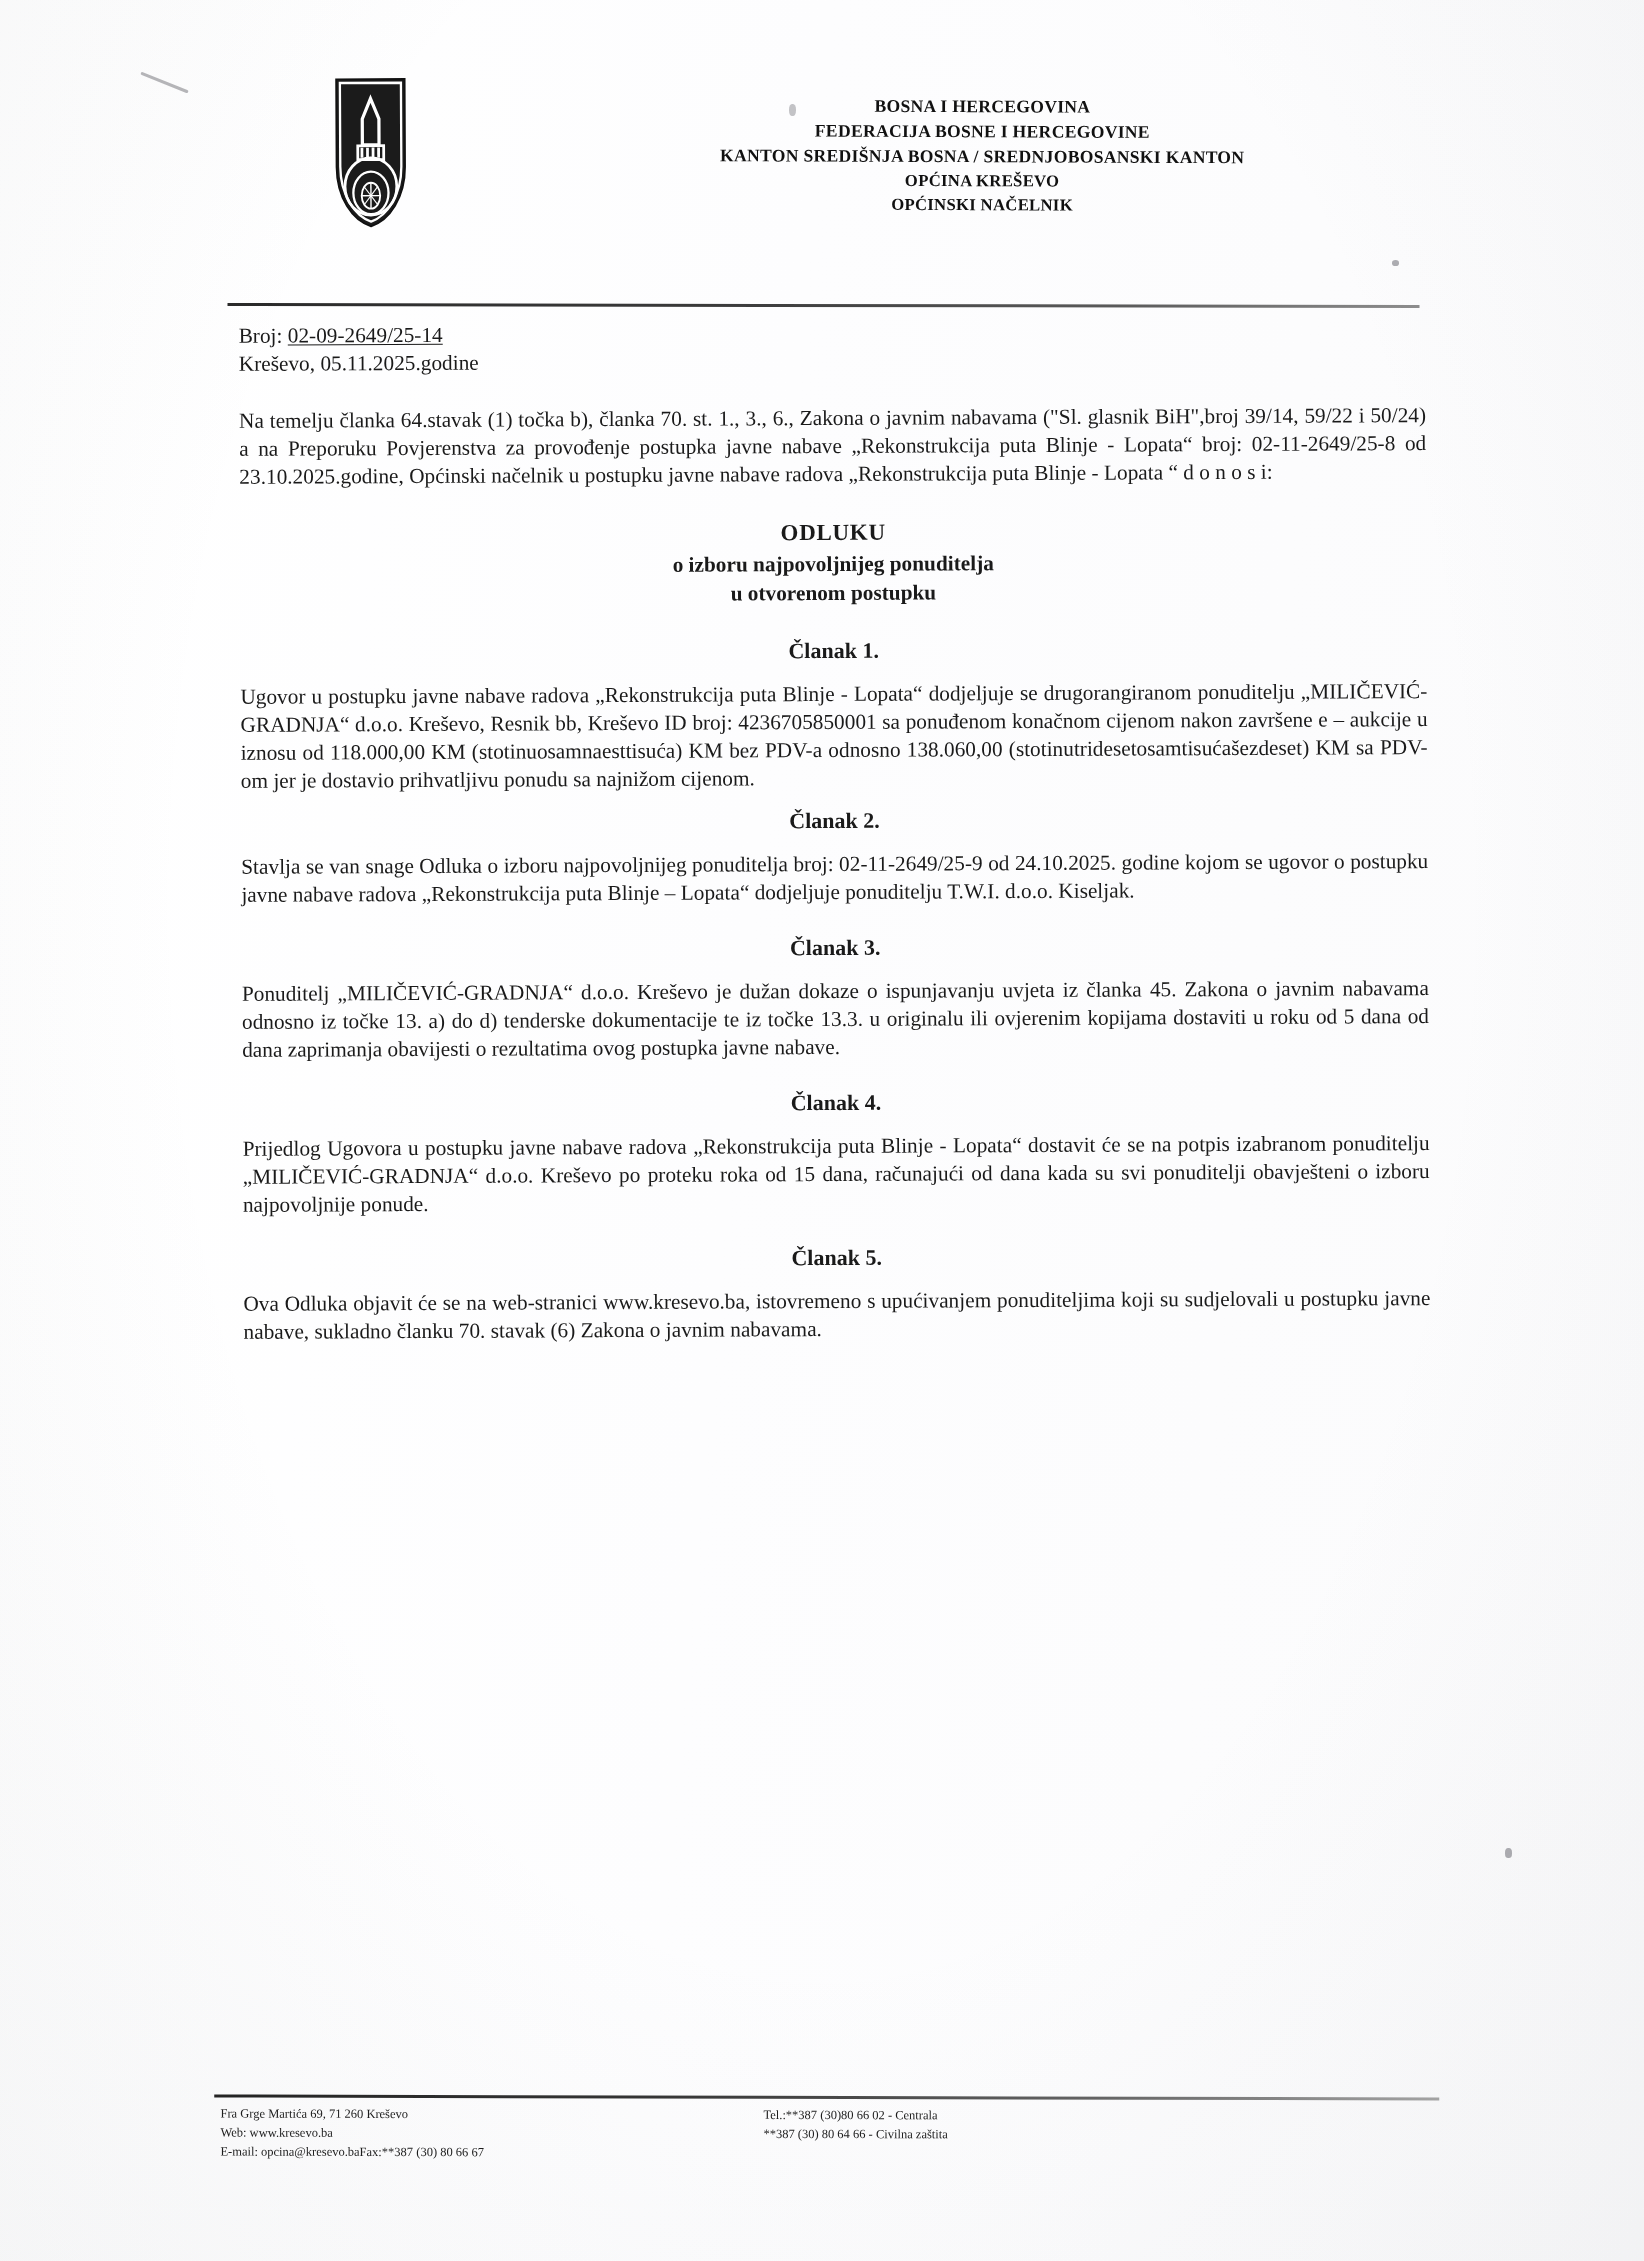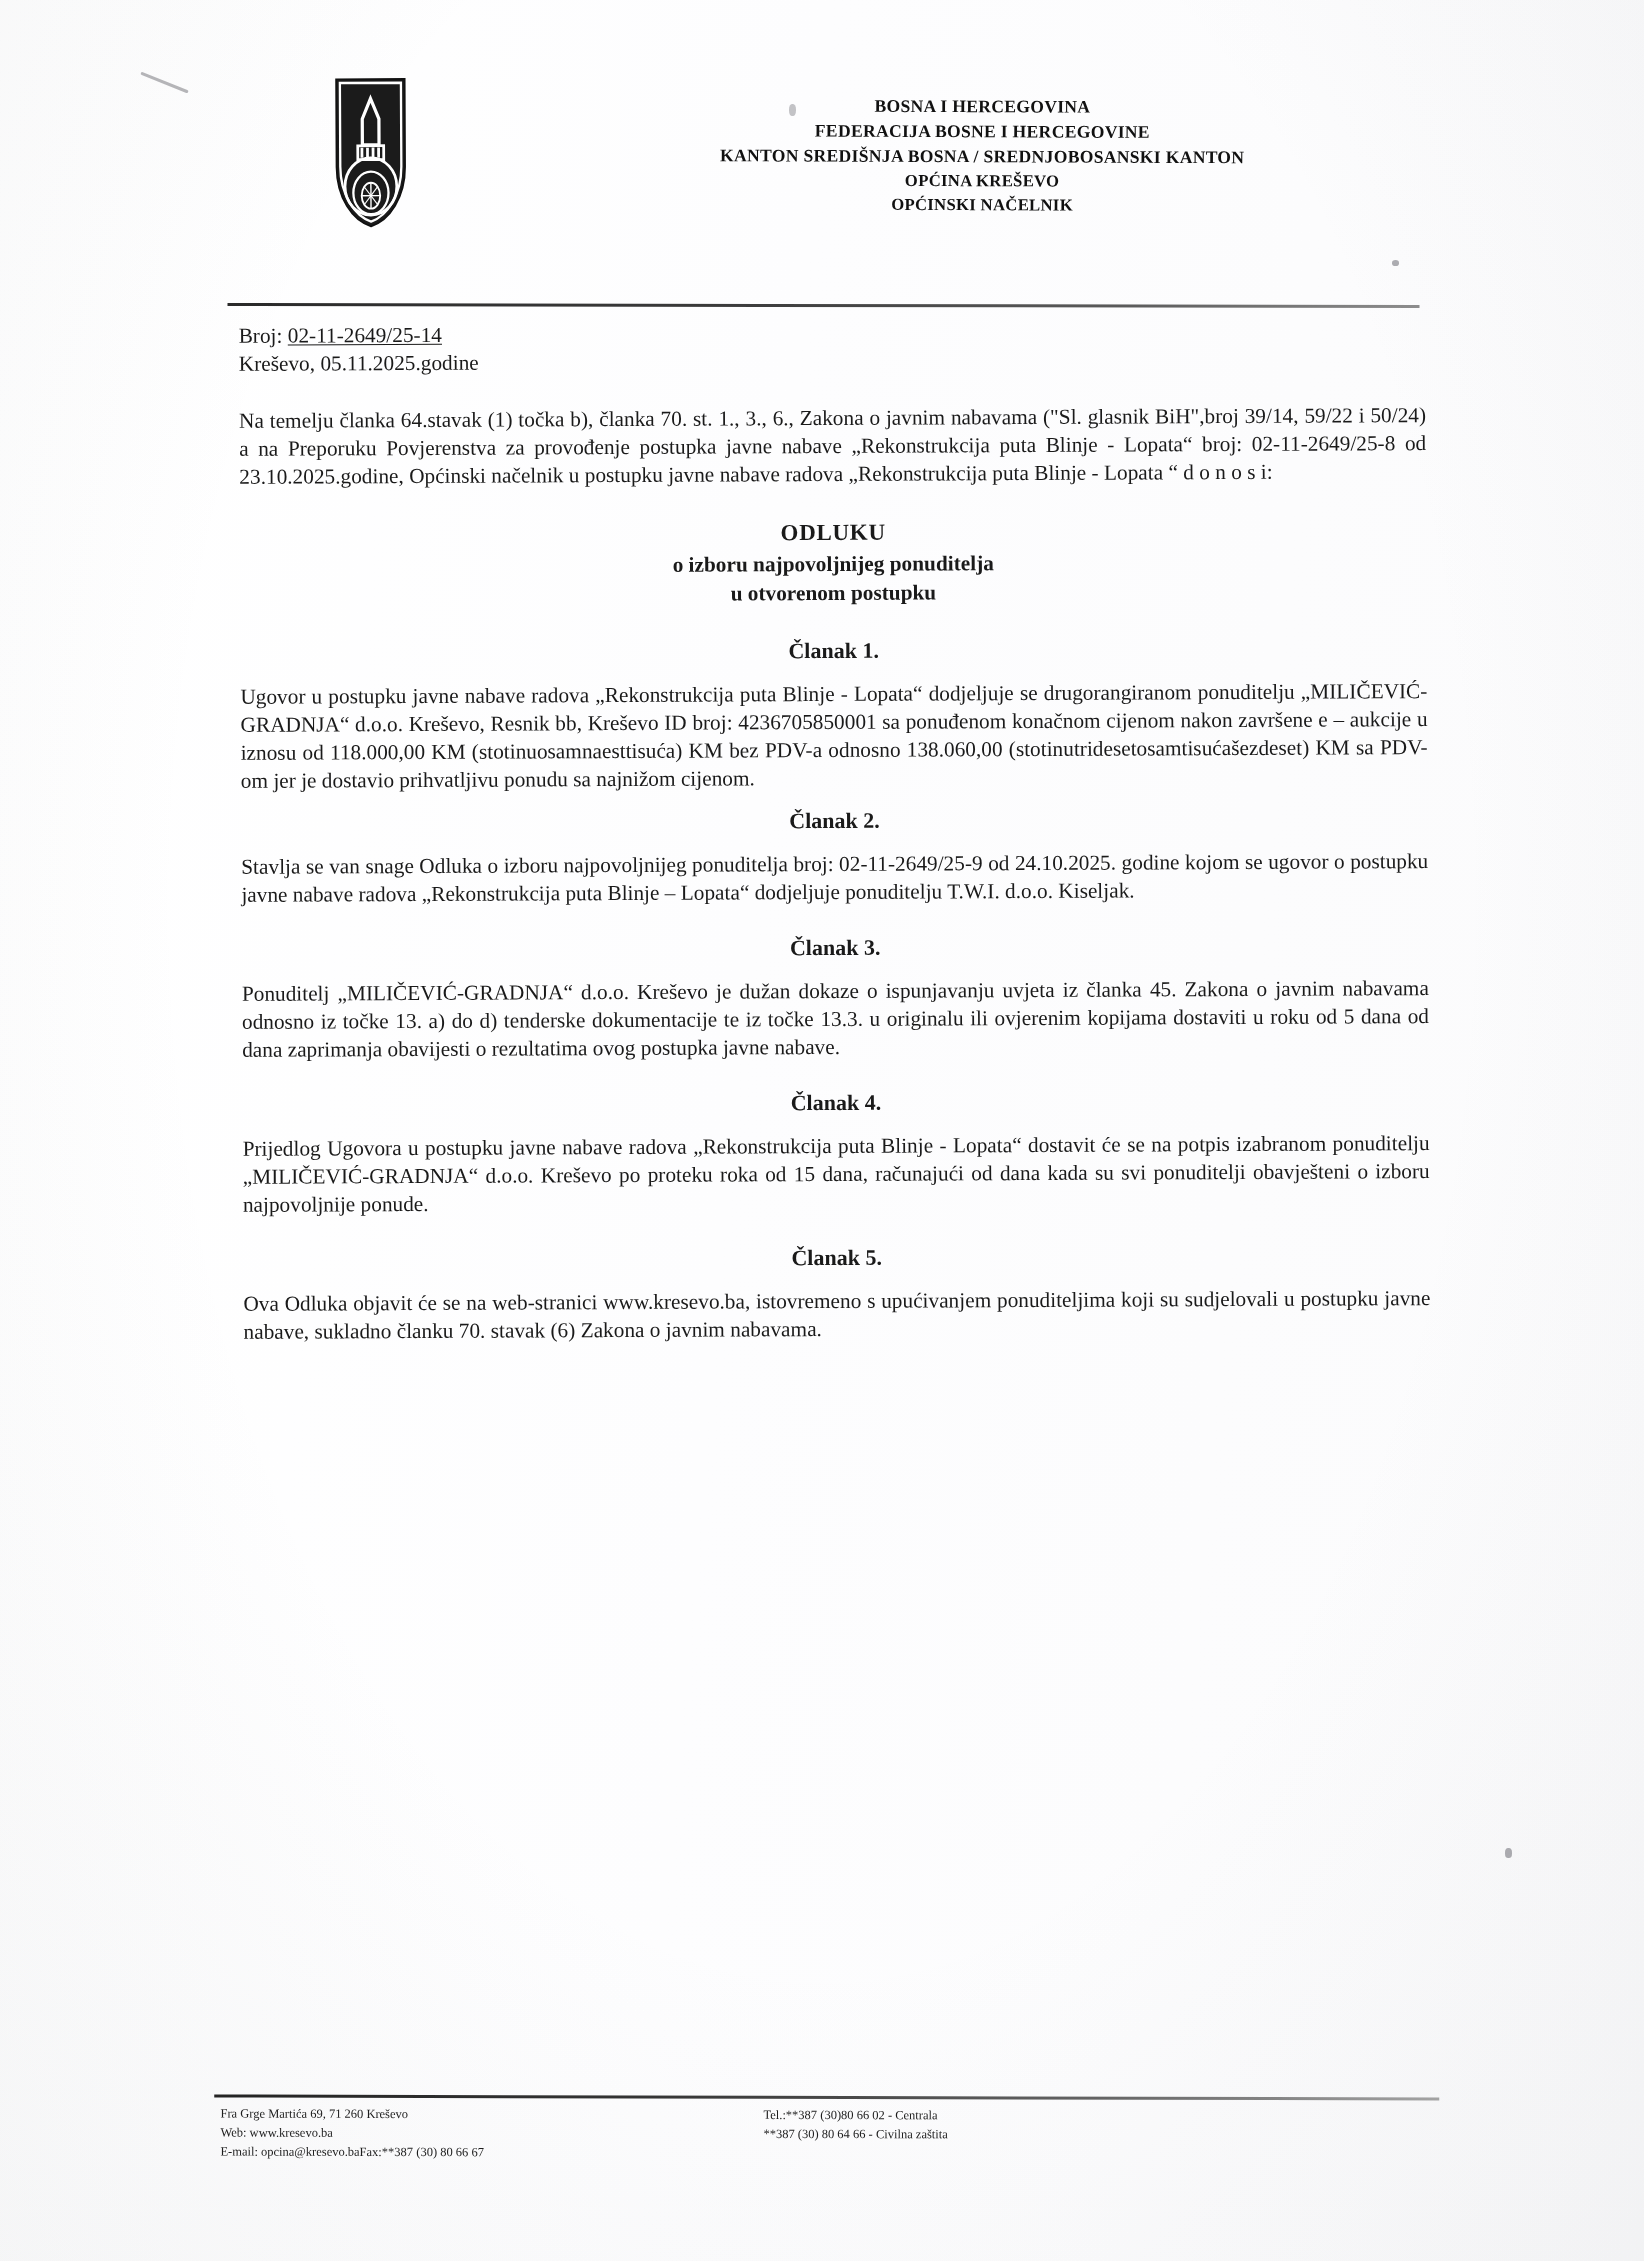--- a/index.html
+++ b/index.html
@@ -213,21 +213,21 @@
         <div class="org-line l5">OPĆINSKI NAČELNIK</div>
       </div>
     </div>
 
     <div class="rule-top"></div>
 
     <div class="doc-body">
 
       <div class="meta-line">
         <span>Broj:</span>
-        <span class="u">02-11-2649/25-14</span>
+        <span class="u">02-09-2649/25-14</span>
       </div>
       <div class="meta-line">Kreševo, 05.11.2025.godine</div>
 
       <div class="spacer-md"></div>
 
       <p class="para">Na temelju članka 64.stavak (1) točka b), članka 70. st. 1., 3., 6., Zakona o javnim nabavama ("Sl. glasnik BiH",broj 39/14, 59/22 i 50/24) a na Preporuku Povjerenstva za provođenje postupka javne nabave „Rekonstrukcija puta Blinje - Lopata“ broj: 02-11-2649/25-8 od 23.10.2025.godine, Općinski načelnik u postupku javne nabave radova „Rekonstrukcija puta Blinje - Lopata “ d o n o s i:</p>
 
       <div class="spacer-md"></div>
 
       <div class="title-block">

